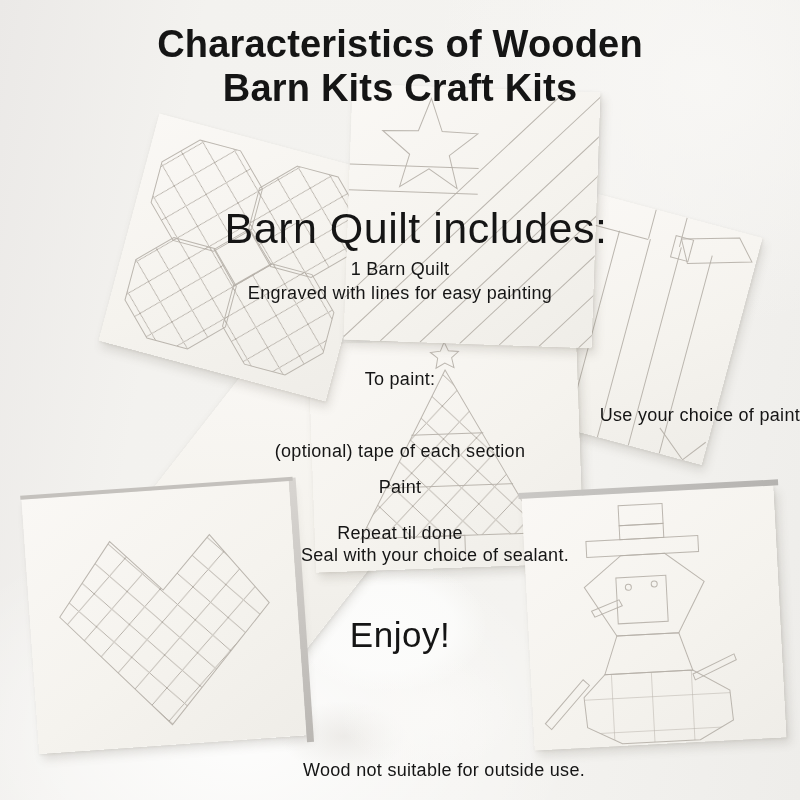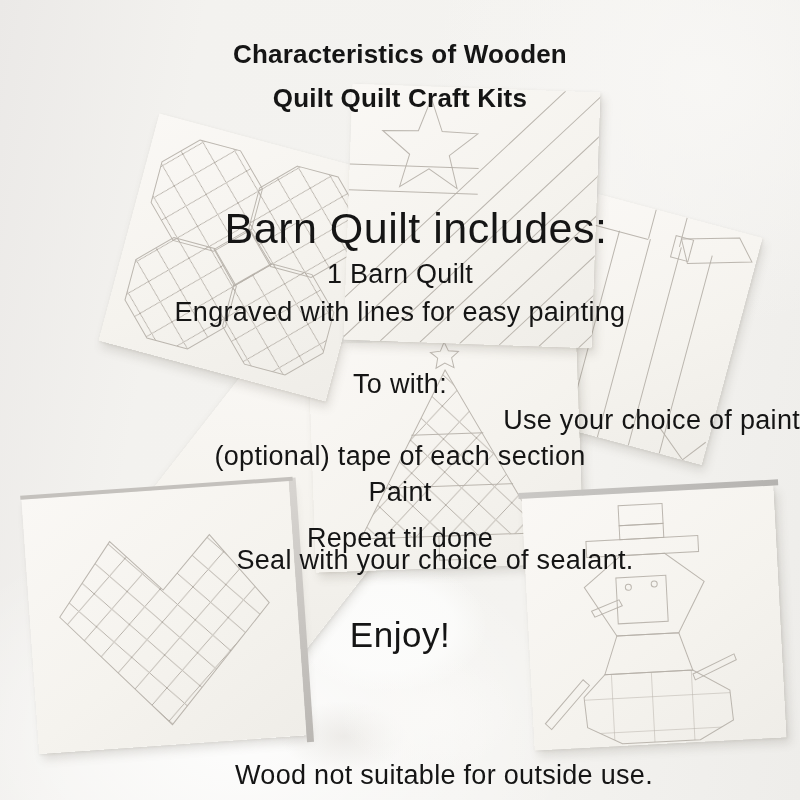--- a/index.html
+++ b/index.html
@@ -32,26 +32,26 @@
     background:linear-gradient(90deg,#cac8c5,#b5b3b0); }
   .tissue {
     position:absolute; left:252px; top:548px; width:305px; height:230px; z-index:1;
     background:
       radial-gradient(ellipse 46% 40% at 44% 34%, #fcfcfb 0%, rgba(252,252,251,.85) 48%, rgba(252,252,251,0) 72%),
       radial-gradient(ellipse 42% 36% at 58% 72%, #faf9f7 0%, rgba(250,249,247,0) 70%),
       radial-gradient(ellipse 30% 22% at 30% 82%, rgba(224,221,216,.5) 0%, rgba(224,221,216,0) 70%);
   }
   
   .txt { position:absolute; left:0; width:100%; text-align:center; color:#151515; z-index:20; }
-  .title    { top:32px;  font-size:26px; font-weight:700; line-height:44px; letter-spacing:.2px; }
+  .title    { top:22px;  font-size:38px; font-weight:700; line-height:44px; letter-spacing:.2px; }
   .big      { font-size:43px; letter-spacing:.5px;margin-left:16px; }
-  .body     { font-size:27px; letter-spacing:.3px; }
+  .body     { font-size:18px; letter-spacing:.3px; }
   .h-includes { top:204px; }
   .inc0     { top:259px; }
-  .inc1     { top:297px; }
+  .inc1     { top:283px; }
   .h-paint  { top:369px; }
   .st0 { top:405px;text-align:right; } .st1 { top:441px; } .st2 { top:477px; } .st3 { top:523px; } .st4 { top:545px;padding-left:35px; }
   .enjoy    { top:615px; font-size:35px; letter-spacing:.5px; }
   .footer   { top:760px;margin-left:44px; }
 </style>
 </head>
 <body>
 
 <div class="canvas">
 
@@ -147,28 +147,28 @@
         <polygon points="88,142 150,142 162,180 74,180"></polygon>
         <polygon points="74,180 162,180 198,202 200,232 166,250 88,250 54,232 52,202" fill="url(#grid7)"></polygon>
         <polygon points="58,190 18,232 12,226 52,184"></polygon>
         <polygon points="162,184 204,166 206,172 164,190"></polygon>
       </g>
     </svg>
   </div>
 
   <div class="txt title">
     <div>Characteristics of Wooden</div>
-    <div>Quilt Quilt Craft Kits</div>
+    <div>Barn Kits Craft Kits</div>
   </div>
 
   <div class="txt big h-includes">Barn Quilt includes:</div>
   <div class="txt body inc0">1 Barn Quilt</div>
   <div class="txt body inc1">Engraved with lines for easy painting</div>
 
-  <div class="txt body h-paint">To with:</div>
+  <div class="txt body h-paint">To paint:</div>
   <div class="txt body st0">Use your choice of paint</div>
   <div class="txt body st2">Paint</div>
   <div class="txt body st1">(optional) tape of each section</div>
   <div class="txt body st3">Repeat til done</div>
   <div class="txt body st4">Seal with your choice of sealant.</div>
 
   <div class="txt enjoy">Enjoy!</div>
   <div class="txt body footer">Wood not suitable for outside use.</div>
 
 </div>

